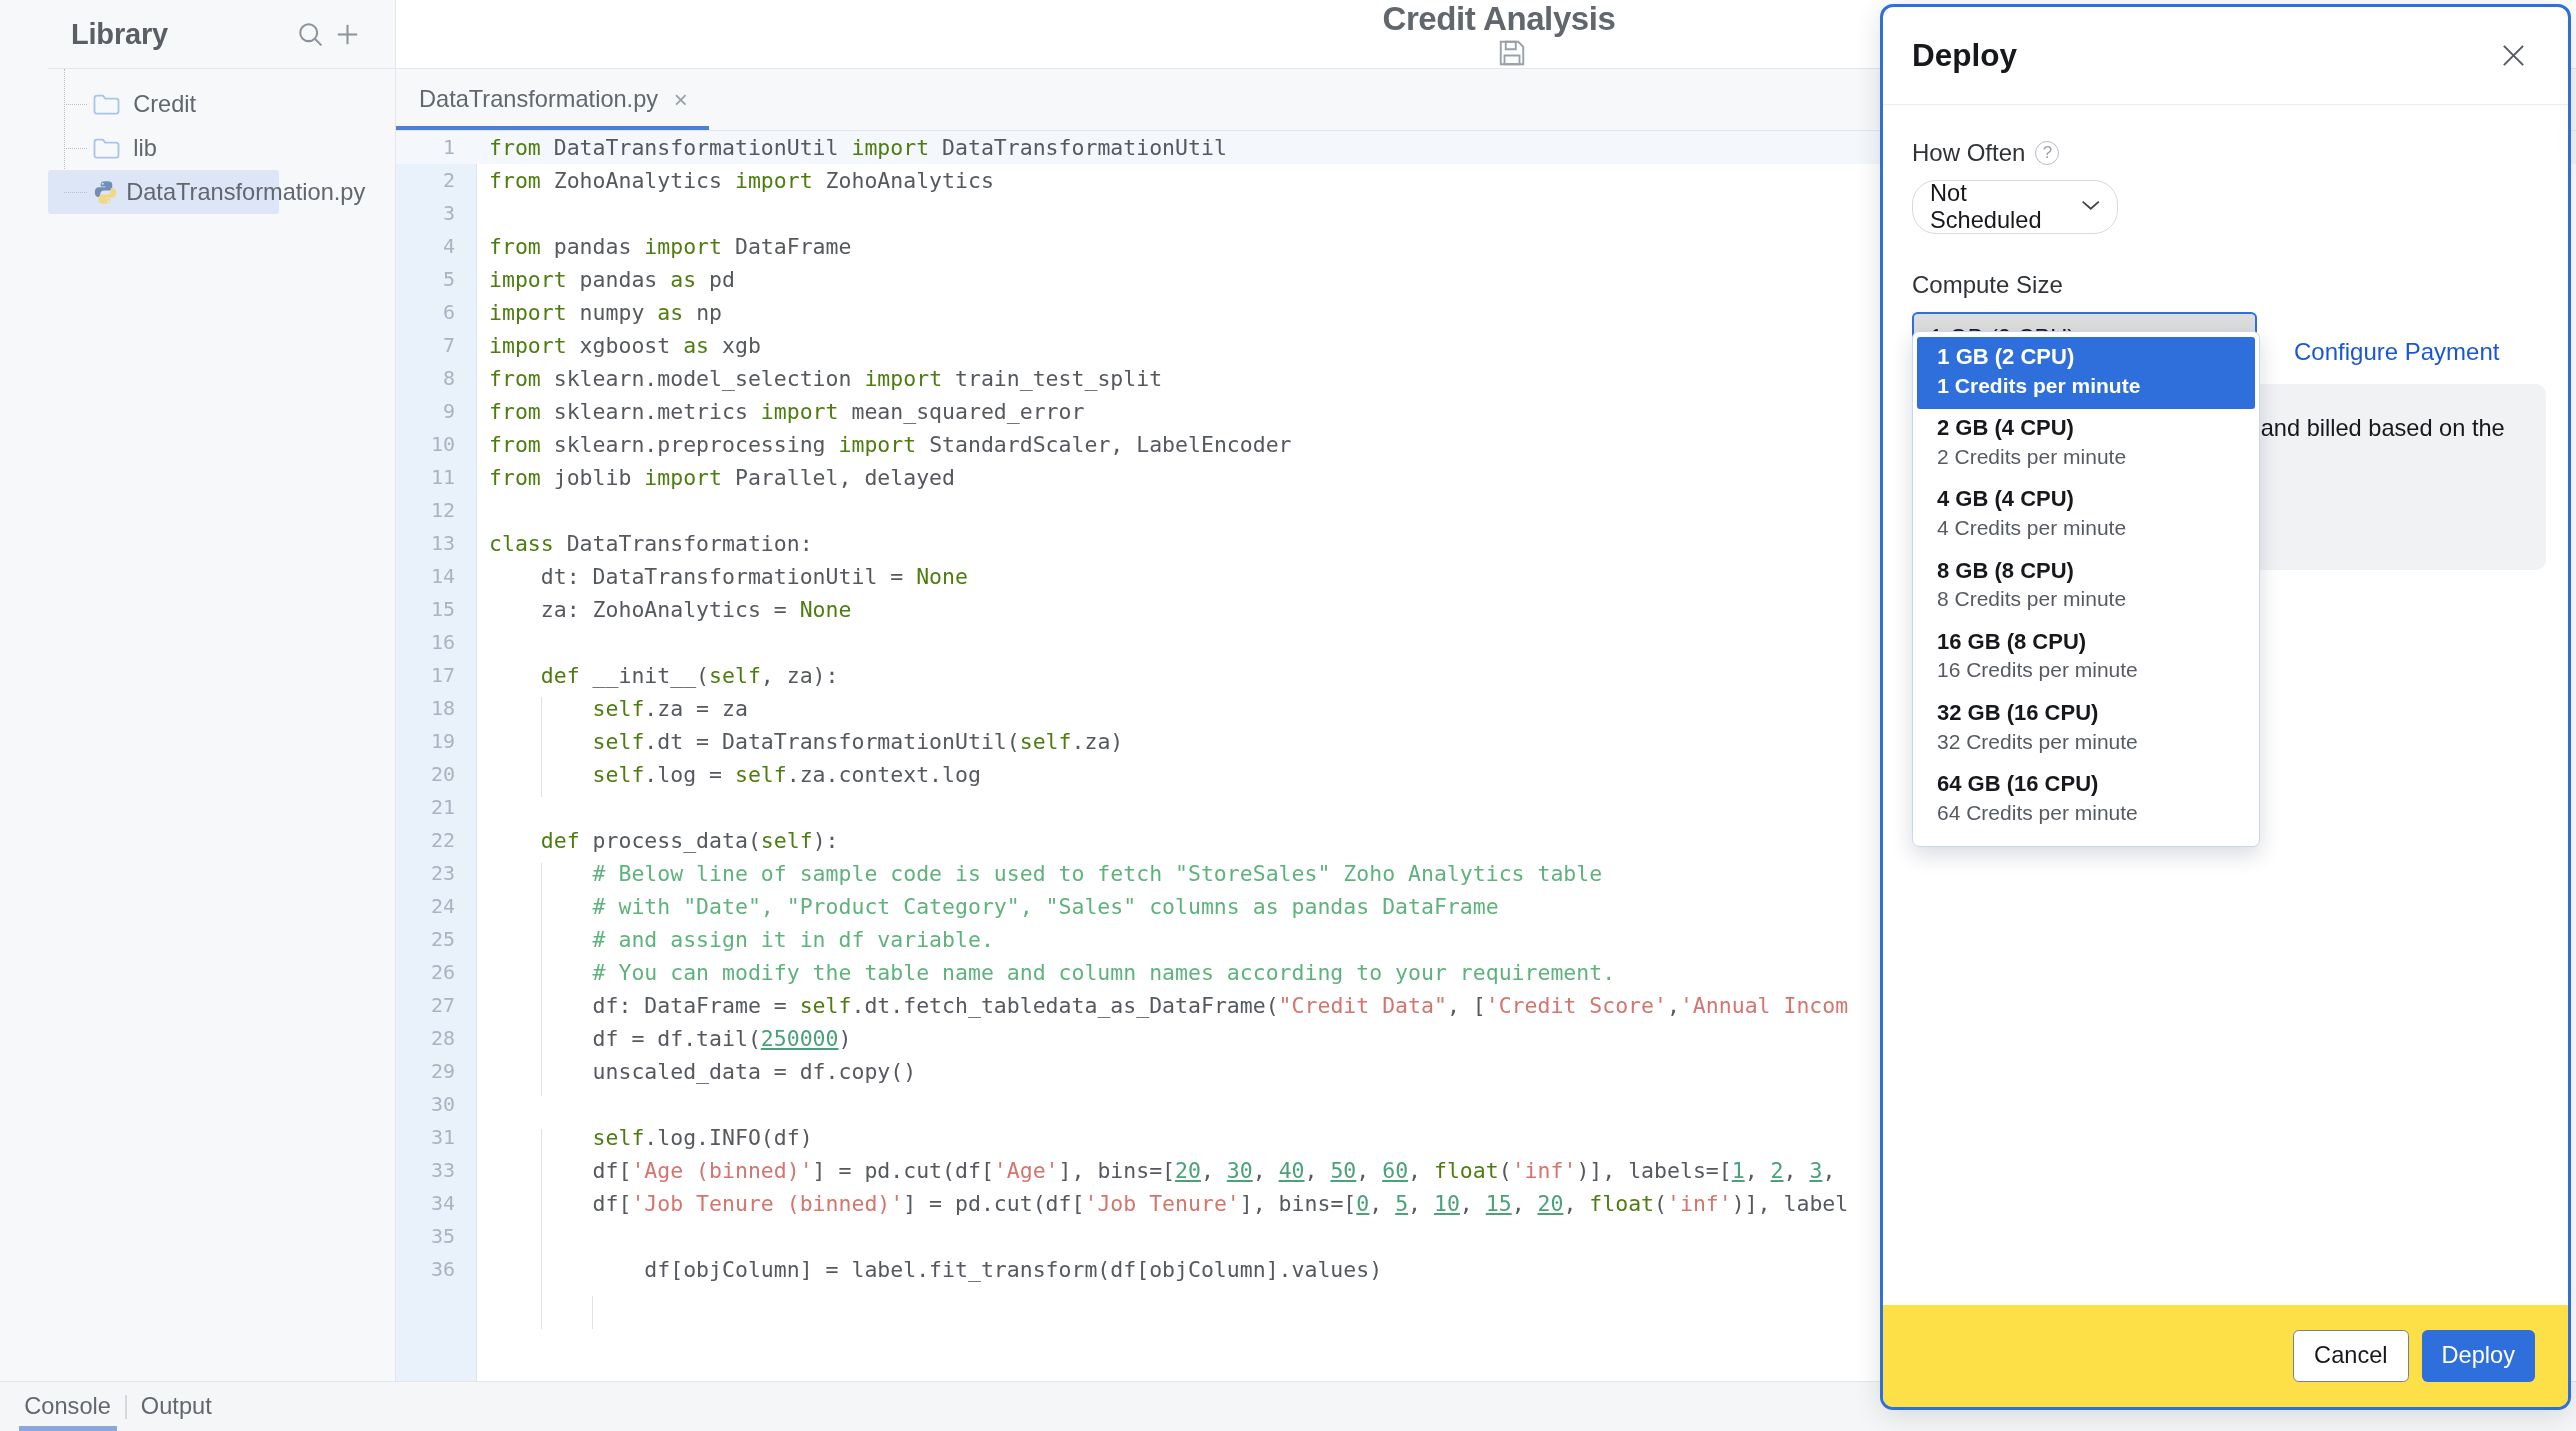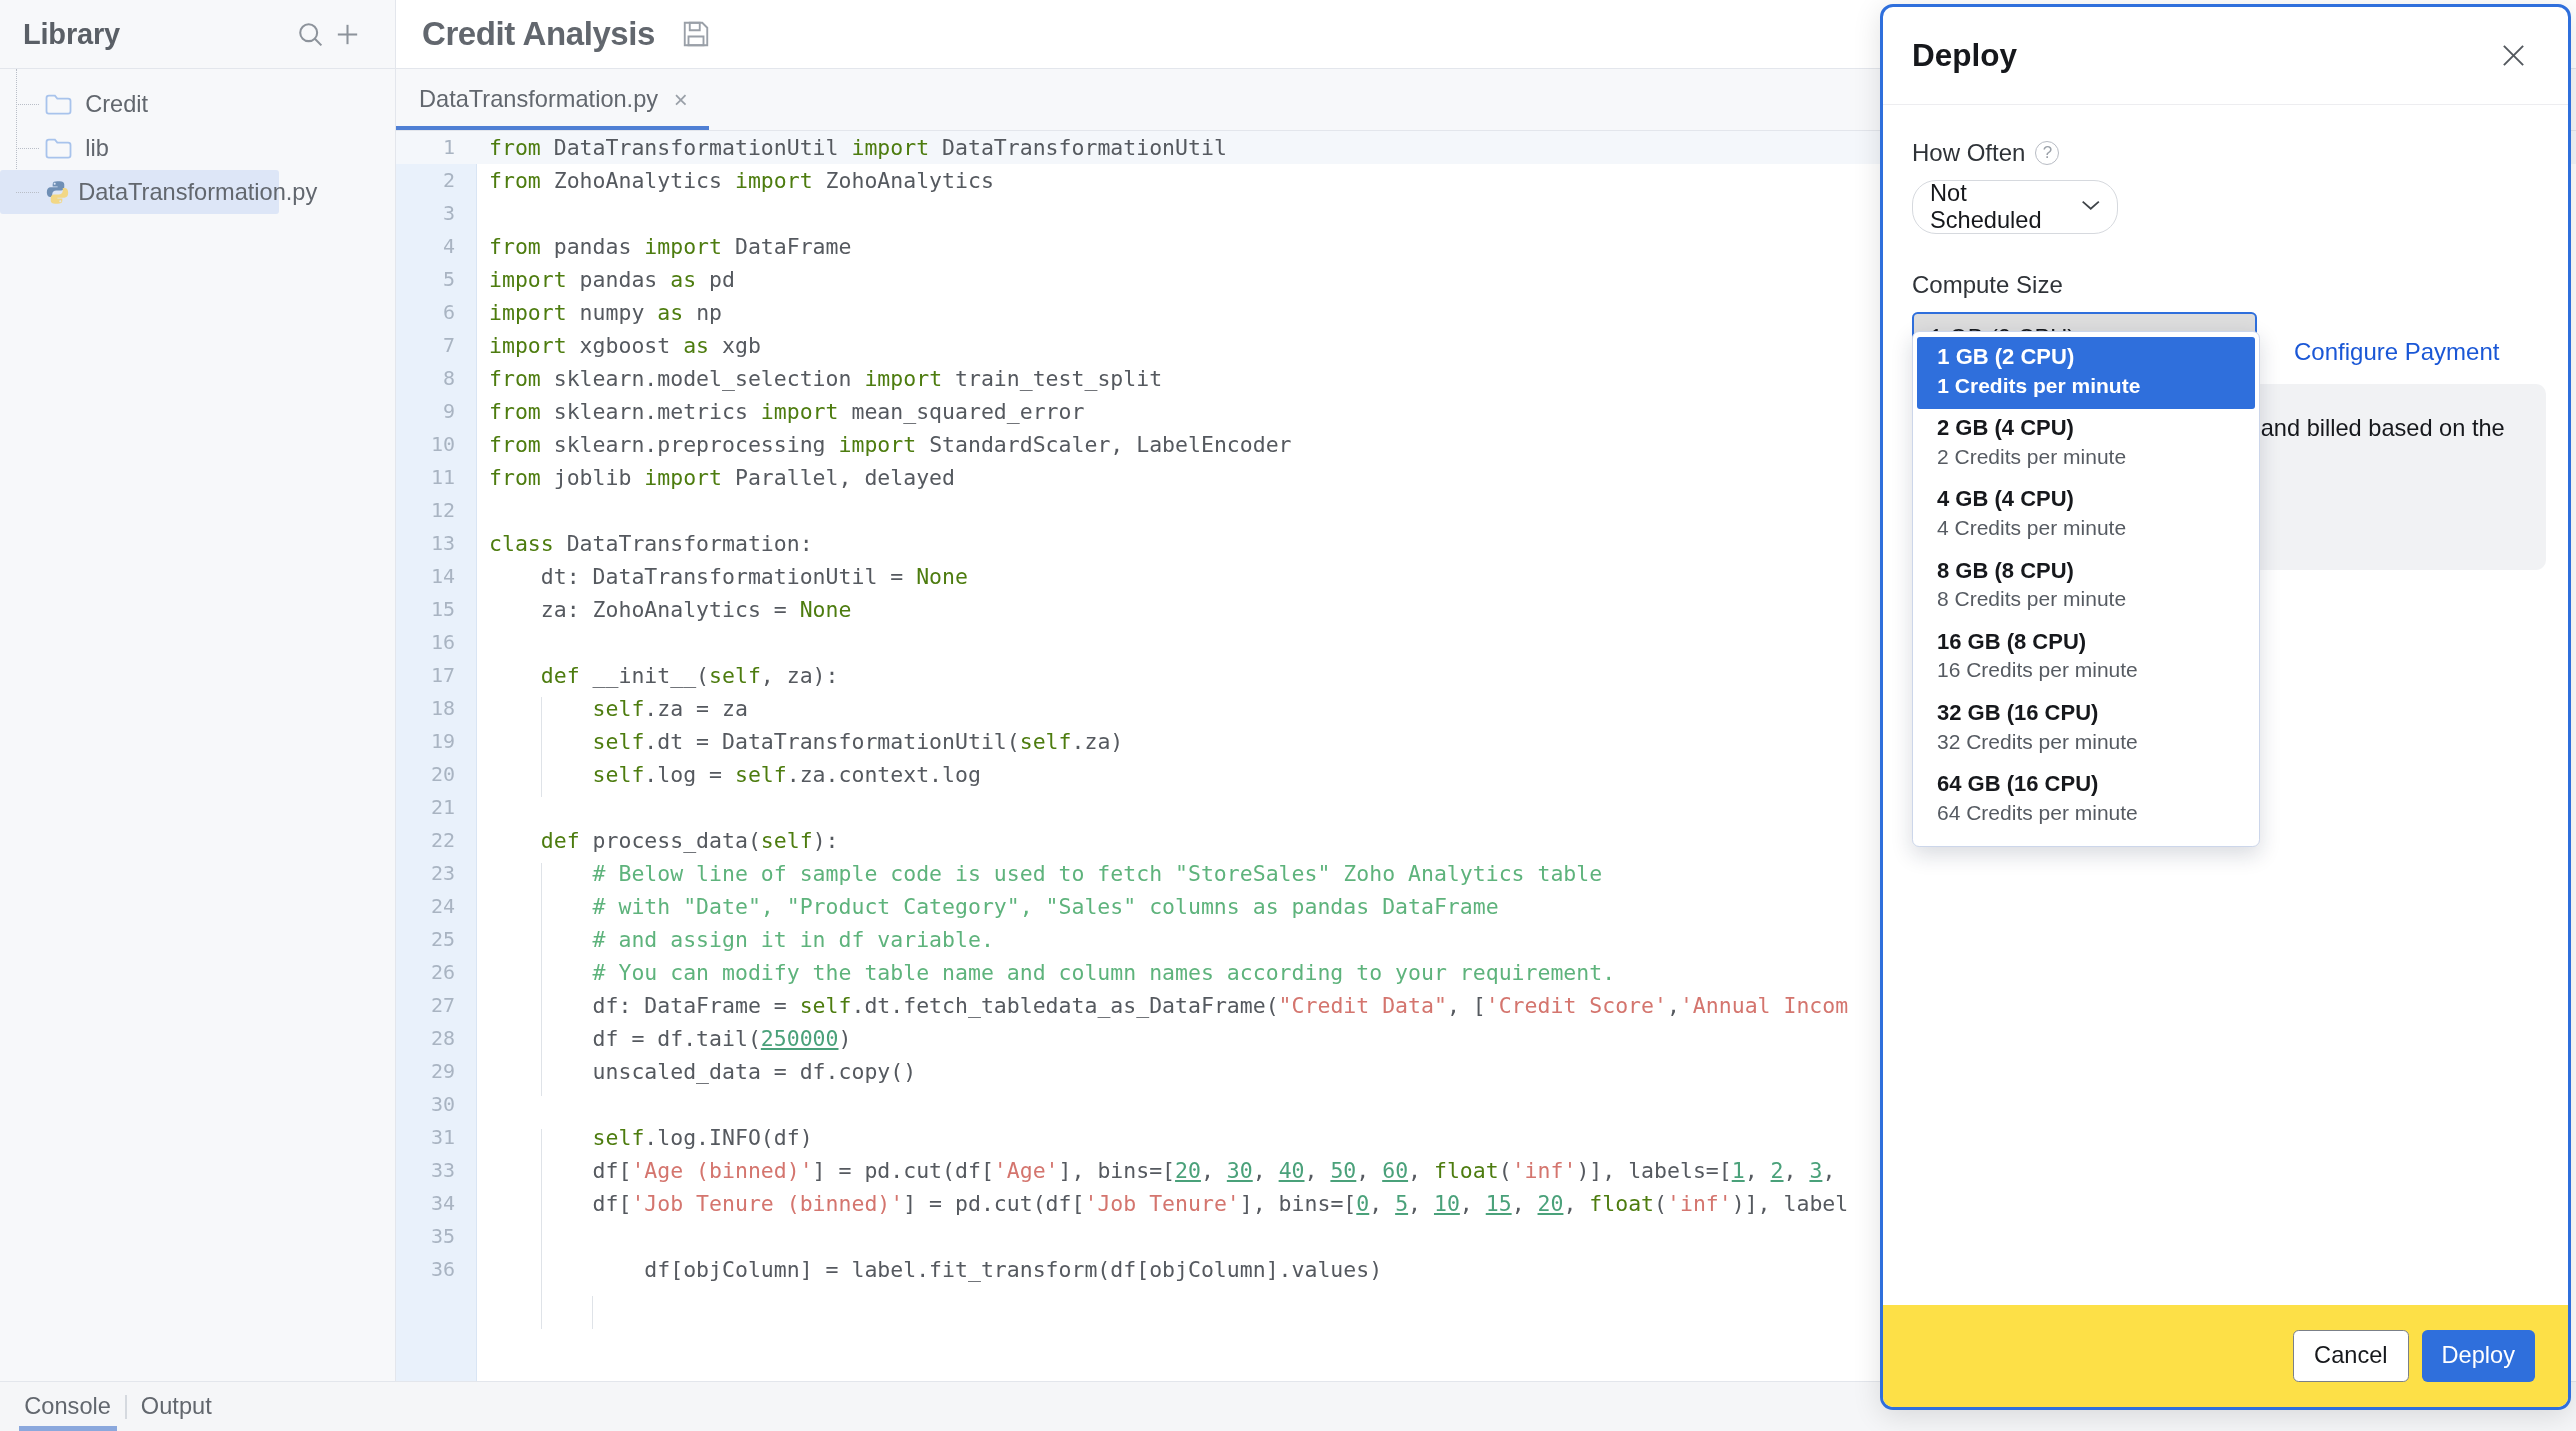--- a/index.html
+++ b/index.html
@@ -10,20 +10,21 @@
     font-family: "Liberation Sans", sans-serif;
   }
   #app { position: relative; width: 2576px; height: 1431px; }
 
   
   #sidebar {
     position: absolute; left: 0; top: 0;
     width: 396px; height: 1381px;
     background: #f7f8fa;
     border-right: 0.7px solid #e3e6ec;
+    padding-left: 48px;
   }
   #sidebar-header {
     height: 69px;
     display: flex; align-items: center;
     padding: 0 29px 0 23px;
     background: #f7f8fa;
     border-bottom: 0.7px solid #e3e6ec;
   }
   #sidebar-title {
     font-size: 29px; font-weight: 700; color: #5a5f66;
@@ -59,20 +60,21 @@
   }
   .tree-label { margin-left: 7.2px; white-space: nowrap; }
 
   
   #topbar {
     position: absolute; left: 396px; top: 0; right: 0;
     height: 69px; background: #ffffff;
     border-bottom: 0.7px solid #e3e6ec;
     display: flex; align-items: center;
     padding-left: 26px;
+    flex-direction: column;
   }
   #doc-title { font-size: 33px; font-weight: 700; color: #62676e; letter-spacing: -0.4px; }
   #save-icon { margin-left: 26px; cursor: pointer; display:flex; align-items:center; }
   #topbar-right { margin-left: auto; display:flex; align-items:center; padding-right: 14.3px; }
   #last-pill {
     border: 1.4px solid #8cc7a8; color: #8cc7a8;
     border-radius: 29px; height: 43px;
     display: flex; align-items: center;
     padding: 0 18.6px; font-size: 21.5px;
     white-space: nowrap;

